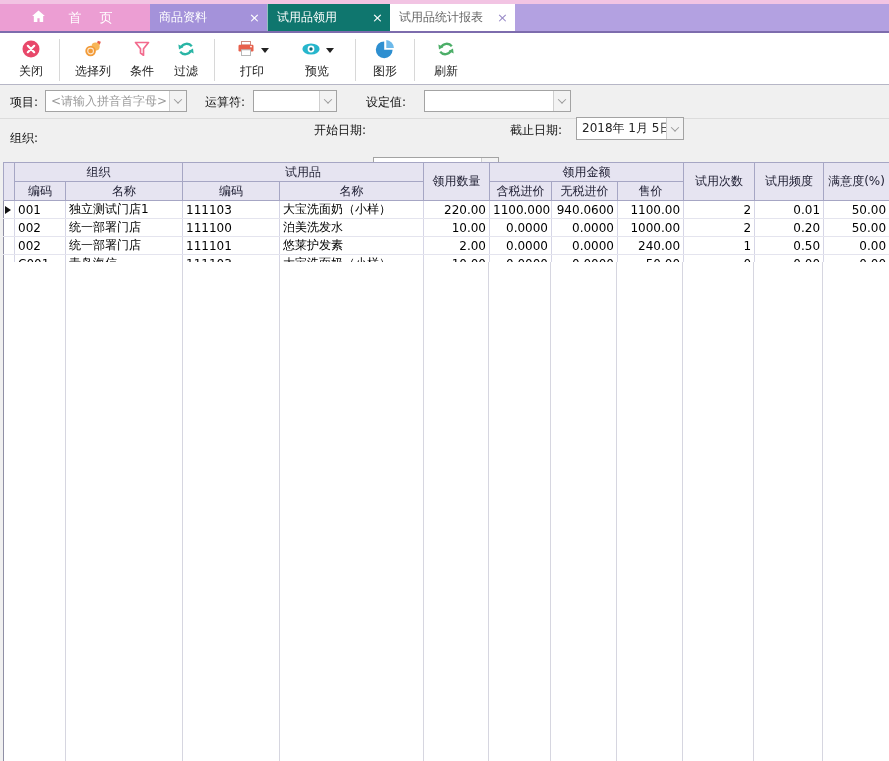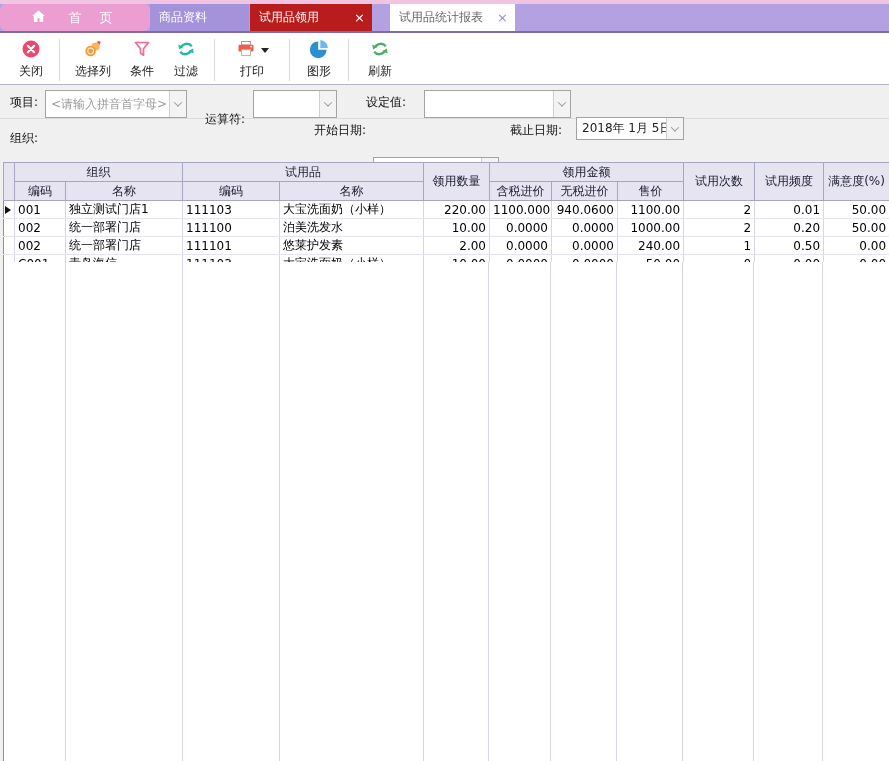--- a/index.html
+++ b/index.html
@@ -9,24 +9,24 @@
   .screen{
     position:relative; width:889px; height:761px; overflow:hidden;
     background:#f0f0f0; font-size:12px; color:#222;
   }
 
   
   .tabbar{ position:absolute; left:0; top:0; width:889px; height:33px; background:#b3a1e1; }
   .tabbar::before{ content:""; position:absolute; left:0; top:0; right:0; height:4px; background:#f2c4e3; }
   .tabbar::after{ content:""; position:absolute; left:0; bottom:0; right:0; height:2px; background:#7d6cad; }
   .tab{ position:absolute; top:4px; height:27px; display:flex; align-items:center; color:#fff; }
-  .tab-home{ left:0; width:150px; background:#ec9ed3; justify-content:center; gap:21px;border-radius:6px; }
+  .tab-home{ left:0; width:150px; background:#ec9ed3; justify-content:center; gap:21px; }
   .tab-home .home-label{ letter-spacing:7px; font-size:13px; }
   .tab-1{ left:150px; width:117px; background:#a492da; }
-  .tab-2{ left:249px; width:123px; background:#b91c1c; border-left:1px solid rgba(255,255,255,.55); }
+  .tab-2{ left:267px; width:123px; background:#0f766e; border-left:1px solid rgba(255,255,255,.55); }
   .tab-3{ left:390px; width:125px; background:#ffffff; color:#666; }
   .tab .tab-label{ padding-left:9px; white-space:nowrap; overflow:hidden; }
   .tab .tab-close{ margin-left:auto; margin-right:7px; font-size:13px; line-height:13px; cursor:default; }
   .tab-3 .tab-close{ color:#9a8cc8; }
 
   
   .toolbar{
     position:absolute; left:0; top:33px; width:889px; height:52px;
     background:#fff; border-bottom:1px solid #b6b6c6;
     display:flex; align-items:flex-start; padding:5px 0 0 8px;
@@ -36,28 +36,28 @@
   .tbtn .tlabel{ margin-top:2px; color:#222; white-space:nowrap; }
   .tb-close{ width:46px; } .tb-cols{ width:56px; } .tb-cond{ width:42px; } .tb-filt{ width:46px; }
   .tb-print{ width:64px; } .tb-prev{ width:66px; } .tb-chart{ width:48px; } .tb-refresh{ width:52px; }
   .tsep{ width:1px; height:42px; background:#d8d8d8; margin:1px 5px 0 5px; }
   .caret{ width:0; height:0; border-left:4px solid transparent; border-right:4px solid transparent; border-top:5px solid #222; }
 
   
   .filters{ position:absolute; left:0; top:85px; width:889px; height:77px; background:#f0f0f0; }
   .filter-divider{ position:absolute; left:0; top:33px; width:889px; height:1px; background:#dcdcdc; }
   .flabel{ position:absolute; white-space:nowrap; color:#111; }
-  .combo{ position:absolute; height:28px; background:#fff; border:1px solid #a3a3a3; display:flex; align-items:center; }
+  .combo{ position:absolute; height:22px; background:#fff; border:1px solid #a3a3a3; display:flex; align-items:center; }
   .combo .val{ flex:1; padding:0 5px; white-space:nowrap; overflow:hidden; }
   .combo .ph{ color:#9a9a9a; }
   .combo .cbtn{ width:17px; align-self:stretch; background:#f3f3f3; border-left:1px solid #cfcfcf; display:flex; align-items:center; justify-content:center; }
   .chev{ display:inline-block; width:6px; height:6px; border-right:1.5px solid #9a9a9a; border-bottom:1.5px solid #9a9a9a; transform:rotate(45deg) translate(-1px,-1px); }
 
   .lab-item{ left:10px; top:9px; }   .cmb-item{ left:45px; top:5px; width:142px; }
-  .lab-op{ left:205px; top:26px; }    .cmb-op{ left:253px; top:5px; width:84px; }
+  .lab-op{ left:205px; top:9px; }    .cmb-op{ left:253px; top:5px; width:84px; }
   .lab-set{ left:366px; top:9px; }   .cmb-set{ left:424px; top:5px; width:147px; }
   .lab-org{ left:10px; top:45px; }   .cmb-org{ left:45px; top:40px; width:252px; }
   .lab-start{ left:314px; top:37px; } .cmb-start{ left:373px; top:32px; width:126px; height:23px;margin-top:40px; }
   .lab-end{ left:510px; top:37px; }   .cmb-end{ left:576px; top:32px; width:108px; height:23px; }
 
   
   .grid-area{ position:absolute; left:0; top:162px; width:851px; bottom:0;border-radius:14px; }
   table.report{ position:absolute; left:3px; top:0; width:886px; border-collapse:collapse; table-layout:fixed;
     border-left:1px solid #8f8fa5; }
   .report th{
@@ -167,20 +167,33 @@
           <svg width="20" height="20" viewBox="0 0 20 20">
               <rect x="5.5" y="2.5" width="9" height="3.5" fill="#fff" stroke="#d08a7e"></rect>
               <rect x="2.5" y="5.8" width="15" height="6.6" rx="1.2" fill="#e8604c"></rect>
               <circle cx="15" cy="7.6" r=".9" fill="#fff"></circle>
               <rect x="5.5" y="10.8" width="9" height="5.7" fill="#fff" stroke="#b8b8b8"></rect>
             </svg>
         </span>
         <span class="caret"></span>
       </span>
       <span class="tlabel">打印</span>
+    </div>
+    <div class="tbtn tb-prev">
+      <span class="iconrow">
+        <span>
+          <svg width="20" height="20" viewBox="0 0 20 20">
+              <ellipse cx="10" cy="10" rx="8.6" ry="5.6" fill="#27b6cc"></ellipse>
+              <circle cx="10" cy="10" r="3.4" fill="#fff"></circle>
+              <circle cx="10" cy="10" r="1.7" fill="#0e6b7a"></circle>
+            </svg>
+        </span>
+        <span class="caret"></span>
+      </span>
+      <span class="tlabel">预览</span>
     </div>
     <div class="tsep"></div>
     <div class="tbtn tb-chart">
       <span class="iconrow">
           <span>
         <svg width="20" height="20" viewBox="0 0 20 20">
               <path d="M9.2 10.8V2.4A8.4 8.4 0 1 0 17.6 10.8Z" fill="#2e8fd0"></path>
               <path d="M11.3 8.9V1.1a8.2 8.2 0 0 1 7.6 7.8Z" fill="#6db9ea"></path>
             </svg>
       </span>

